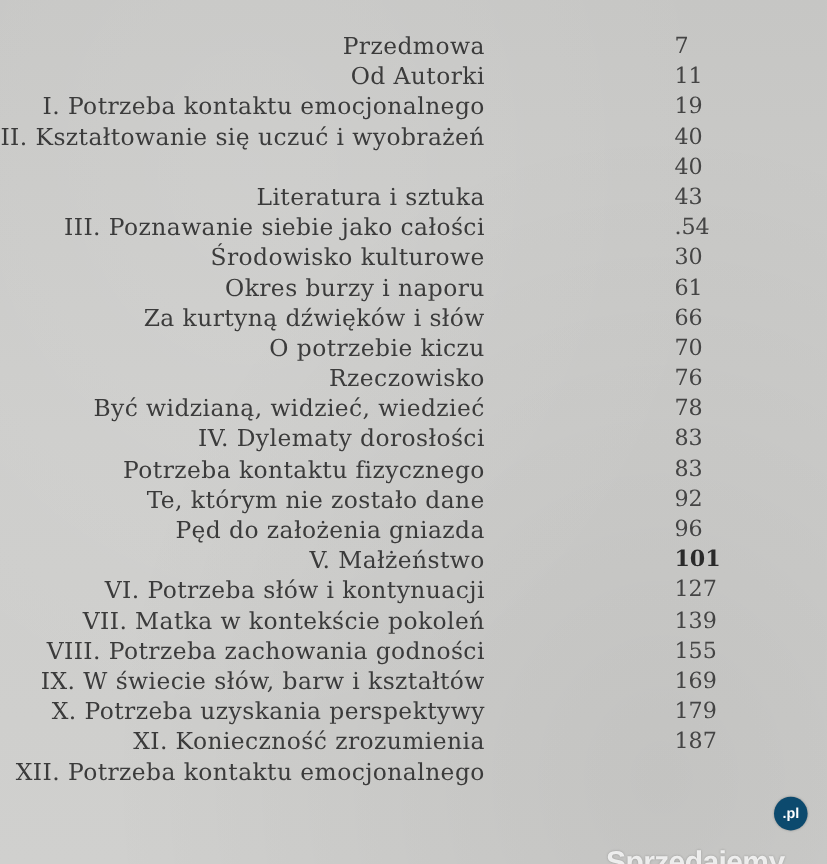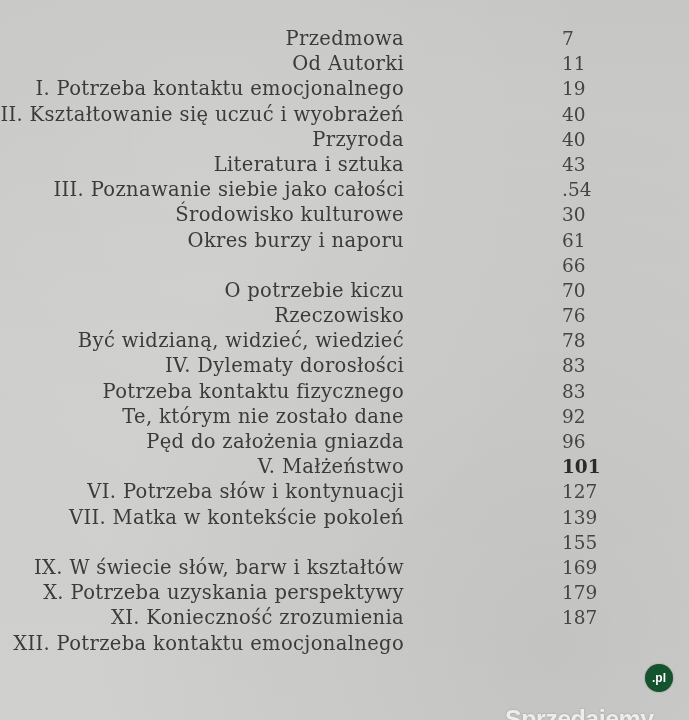--- a/index.html
+++ b/index.html
@@ -73,21 +73,21 @@
       text-shadow: 0 0 2px rgba(0,0,0,0.25);
       margin-top: 29px;
     }
     .watermark-badge {
       position: absolute;
       left: 645px;
       top: 664px;
       width: 28px;
       height: 28px;
       border-radius: 50%;
-      background: #14532d;
+      background: #0c4a6e;
       color: #fff;
       font-family: "Liberation Sans", sans-serif;
       font-weight: bold;
       font-size: 12px;
       line-height: 28px;
       text-align: center;
       box-shadow: 0 0 2px rgba(0,0,0,0.3);
     }
   </style>
 </head>
@@ -105,40 +105,40 @@
     </li>
     <li class="toc-row">
       <span class="toc-title">I. Potrzeba kontaktu emocjonalnego</span>
       <span class="toc-page">19</span>
     </li>
     <li class="toc-row">
       <span class="toc-title">II. Kształtowanie się uczuć i wyobrażeń</span>
       <span class="toc-page">40</span>
     </li>
     <li class="toc-row">
-      <span class="toc-title">Przyroda</span>
       <span class="toc-page">40</span>
     </li>
     <li class="toc-row">
       <span class="toc-title">Literatura i sztuka</span>
       <span class="toc-page">43</span>
     </li>
     <li class="toc-row">
       <span class="toc-title">III. Poznawanie siebie jako całości</span>
       <span class="toc-page">.54</span>
     </li>
     <li class="toc-row">
       <span class="toc-title">Środowisko kulturowe</span>
       <span class="toc-page">30</span>
     </li>
     <li class="toc-row">
       <span class="toc-title">Okres burzy i naporu</span>
       <span class="toc-page">61</span>
     </li>
     <li class="toc-row">
+      <span class="toc-title">Za kurtyną dźwięków i słów</span>
       <span class="toc-page">66</span>
     </li>
     <li class="toc-row">
       <span class="toc-title">O potrzebie kiczu</span>
       <span class="toc-page">70</span>
     </li>
     <li class="toc-row">
       <span class="toc-title">Rzeczowisko</span>
       <span class="toc-page">76</span>
     </li>
@@ -168,20 +168,21 @@
     </li>
     <li class="toc-row">
       <span class="toc-title">VI. Potrzeba słów i kontynuacji</span>
       <span class="toc-page">127</span>
     </li>
     <li class="toc-row">
       <span class="toc-title">VII. Matka w kontekście pokoleń</span>
       <span class="toc-page">139</span>
     </li>
     <li class="toc-row">
+      <span class="toc-title">VIII. Potrzeba zachowania godności</span>
       <span class="toc-page">155</span>
     </li>
     <li class="toc-row">
       <span class="toc-title">IX. W świecie słów, barw i kształtów</span>
       <span class="toc-page">169</span>
     </li>
     <li class="toc-row">
       <span class="toc-title">X. Potrzeba uzyskania perspektywy</span>
       <span class="toc-page">179</span>
     </li>

